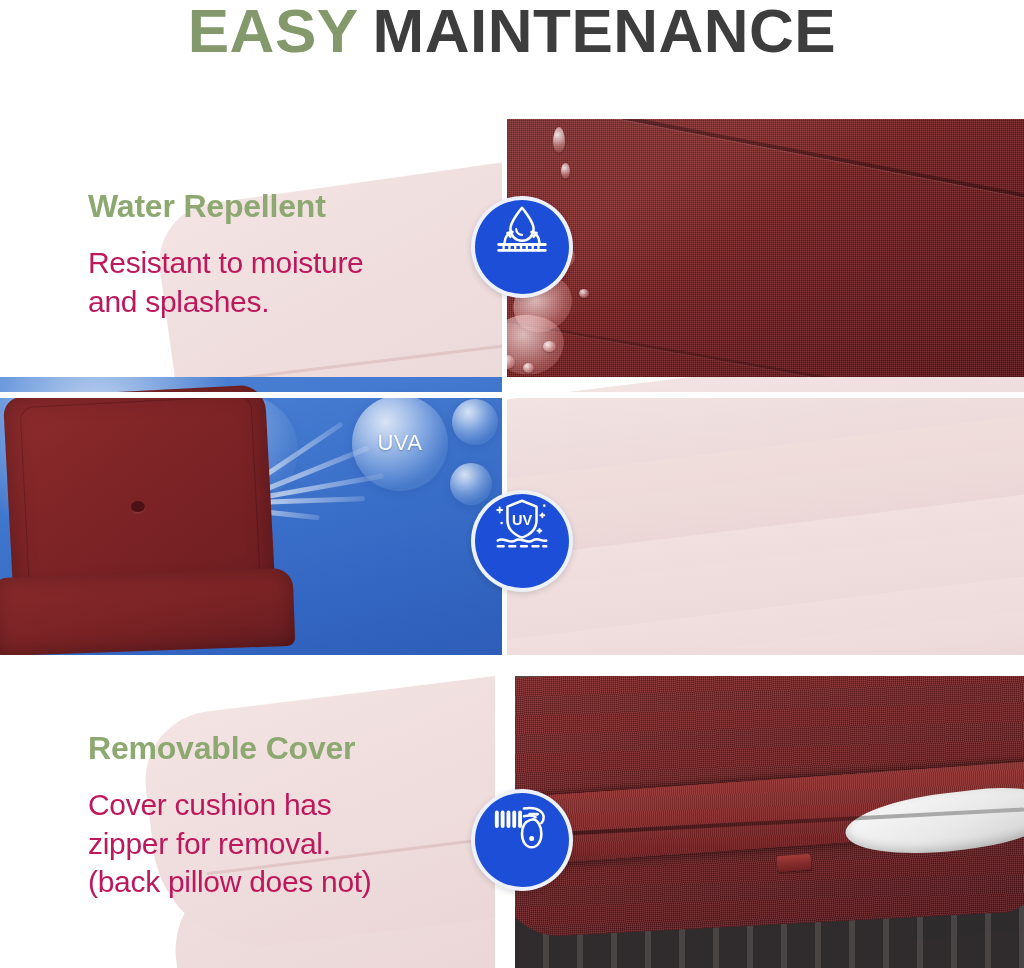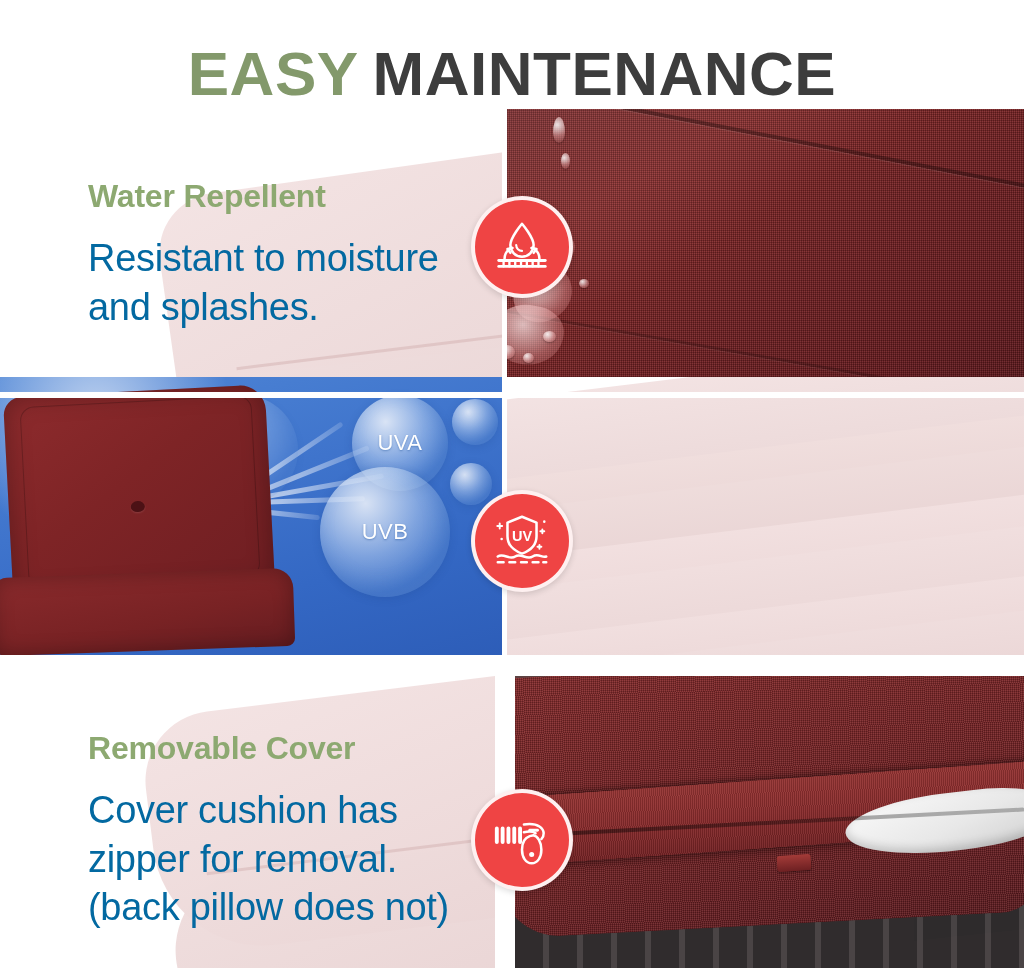--- a/index.html
+++ b/index.html
@@ -9,33 +9,33 @@
     font-family:"Liberation Sans", sans-serif;
     overflow:hidden;
     position:relative;
   }
   #page{position:relative;width:1024px;height:968px;overflow:hidden;background:#fff;}
 
   
   .header{
     position:absolute;left:0;top:0;width:1024px;height:105px;
     background:#ffffff;
-    display:flex;align-items:flex-end;justify-content:center;
+    display:flex;align-items:flex-start;justify-content:center;
     white-space:nowrap;
   }
   .header-title{
     font-size:62px;font-weight:bold;letter-spacing:0.5px;
     line-height:1;
   }
   .ht-easy{color:#83996b;}
   .ht-maint{color:#3d3d3d;margin-left:14px;}
 
   
   .row{position:absolute;left:0;width:1024px;display:flex;}
-  .row1{top:109px;height:292px;justify-content:center;}
+  .row1{top:119px;height:292px;justify-content:center;}
   .row2{top:377px;height:278px;}
   .row3{top:675px;height:293px;gap:20px;}
 
   .cell{position:relative;overflow:hidden;height:100%;}
   .cell-text{width:505px;}
   .cell-photo{width:519px;}
   .row2 .cell-photo{width:505px;}
   .row2 .cell-text{width:519px;}
 
   
@@ -102,21 +102,21 @@
   .row1 .textblock{padding:70px 0 0 88px;}
   .row2 .textblock{padding:52px 0 0 90px;}
   .row3 .textblock{padding:56px 0 0 88px;}
 
   .feature-title{
     color:#8da971;font-size:32px;font-weight:bold;
     letter-spacing:-0.2px;margin:0 0 20px 0;line-height:1.1;
     white-space:nowrap;
   }
   .feature-desc{
-    color:#0369a1;font-size:38px;font-weight:400;
+    color:#be185d;font-size:30px;font-weight:400;
     line-height:1.28;margin:0;white-space:pre-line;
     letter-spacing:-0.3px;
   }
 
   
   .photo{position:absolute;inset:0;overflow:hidden;}
 
   
   .fabric-red{
     position:absolute;inset:0;
@@ -248,24 +248,24 @@
       repeating-linear-gradient(0deg,#33302f 0 26px,#56514f 26px 33px),
       linear-gradient(180deg,#474241,#2b2726);
     transform:skewY(-6deg);
     opacity:.92;
   }
 
   
   .badge{
     position:absolute;z-index:20;
     width:94px;height:94px;border-radius:50%;
-    background:#ef4444;
+    background:#1d4ed8;
     border:4px solid rgba(255,255,255,.92);
     box-shadow:0 2px 6px rgba(0,0,0,.14);
-    display:flex;align-items:center;justify-content:center;
+    display:flex;align-items:flex-start;justify-content:center;
   }
   .badge svg{width:62px;height:62px;display:block;}
   .badge-1{left:471px;top:196px;}
   .badge-2{left:471px;top:490px;}
   .badge-3{left:471px;top:789px;}
 
   .divider{position:absolute;background:#ffffff;z-index:15;}
 </style>
 </head>
 <body>
@@ -327,23 +327,20 @@
         <div class="ray" style="left:205px;top:100px;width:170px;transform:rotate(-22deg);"></div>
         <div class="ray" style="left:205px;top:112px;width:180px;transform:rotate(-10deg);"></div>
         <div class="ray" style="left:205px;top:122px;width:160px;transform:rotate(-2deg);"></div>
         <div class="ray" style="left:200px;top:132px;width:120px;transform:rotate(6deg);"></div>
         <div class="ray" style="left:150px;top:150px;width:90px;transform:rotate(4deg);opacity:.7;"></div>
         <div class="ray" style="left:155px;top:166px;width:70px;transform:rotate(3deg);opacity:.55;"></div>
 
         <div class="bubble" style="left:352px;top:18px;width:96px;height:96px;">
           <span class="bubble-label">UVA</span>
         </div>
-        <div class="bubble" style="left:320px;top:90px;width:130px;height:130px;">
-          <span class="bubble-label">UVB</span>
-        </div>
         <div class="bubble" style="left:452px;top:22px;width:46px;height:46px;"></div>
         <div class="bubble" style="left:450px;top:86px;width:42px;height:42px;"></div>
         <div class="bubble" style="left:188px;top:18px;width:110px;height:110px;opacity:.45;"></div>
 
         <div class="chair-back">
           <div class="chair-back-inner"></div>
           <div class="chair-button"></div>
         </div>
         <div class="chair-seat"></div>
       </div>

